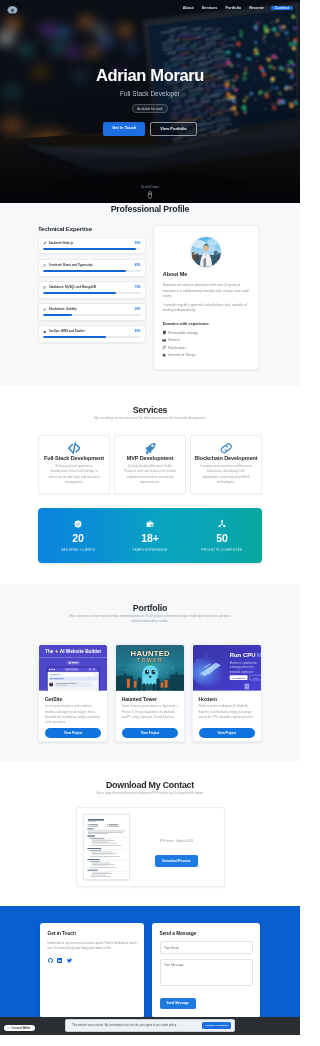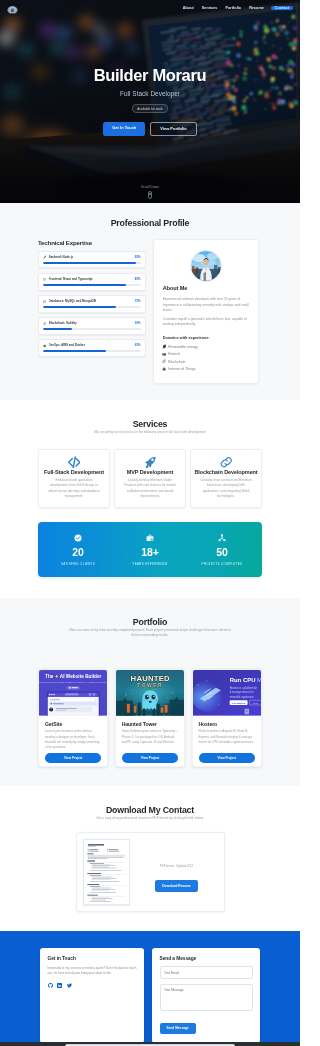--- a/index.html
+++ b/index.html
@@ -23,21 +23,21 @@
 .btns{display:flex;gap:5px;margin-top:8.5px}
 .btn-p{background:#1c6fe0;color:#fff;font-size:3.9px;font-weight:700;padding:3.7px 9px;border-radius:2.5px;letter-spacing:.04px}
 .btn-s{border:.55px solid rgba(255,255,255,.55);color:#fff;font-size:3.9px;font-weight:700;padding:3.7px 9px;border-radius:2.5px;letter-spacing:.04px;background:rgba(0,0,0,.1)}
 .scroll{position:absolute;bottom:4.5px;left:0;right:0;text-align:center;z-index:5}
 .scroll-t{font-size:3px;color:#8fa0b3;letter-spacing:.18px;display:block}
 .mouse{width:4px;height:7.5px;border:.5px solid rgba(255,255,255,.4);border-radius:2.5px;margin:2px auto 0;position:relative}
 .mouse i{position:absolute;top:1.4px;left:50%;transform:translateX(-50%);width:.9px;height:2.1px;border-radius:1px;background:rgba(255,255,255,.85);display:block}
 
 
 .sec{padding:19px 38px 19px}
-.sec-profile{padding-top:15px;padding-bottom:15.6px}
+.sec-profile{padding-top:1px;padding-bottom:15.6px}
 .sec-services{padding-bottom:20.5px;padding-top:19px}
 .gray{background:#f7f8fa}
 .white{background:#fff}
 .sec-title{font-size:8.8px;font-weight:700;text-align:center;color:#1f2429;letter-spacing:-.2px}
 .sec-sub{font-size:3.1px;color:#9aa1a9;text-align:center;max-width:166px;margin:1px auto 0;line-height:1.62}
 
 
 .profile-grid{display:flex;gap:7.2px;margin-top:11px;align-items:flex-start}
 .skills-col{flex:0 0 107.5px}
 .skills-head{font-size:6.1px;font-weight:700;color:#1f2429;margin-bottom:5px;letter-spacing:-.15px}
@@ -70,21 +70,21 @@
 
 
 .stats{margin-top:13.7px;border-radius:4px;background:linear-gradient(92deg,#0a83e0 0%,#0a91d2 28%,#09a5c0 56%,#08a5b4 80%,#07a89c 100%);display:flex;padding:11.5px 4px 11px;box-shadow:0 1px 3px rgba(16,24,40,.12)}
 .stat{flex:1;text-align:center;color:#fff}
 .stat-ic{width:8px;height:8px;margin:0 auto 5px;display:block;color:#fff;opacity:.95}
 .stat-ic svg{width:100%;height:100%;display:block}
 .stat-v{font-size:10.5px;font-weight:700;letter-spacing:-.1px;line-height:1}
 .stat-l{font-size:2.95px;margin-top:5.4px;opacity:.85;letter-spacing:.35px;font-weight:400}
 
 
-.pf-grid{display:flex;gap:6.3px;margin-top:31px}
+.pf-grid{display:flex;gap:6.3px;margin-top:20px}
 .pf{flex:1;background:#fff;border-radius:3px;overflow:hidden;box-shadow:0 .8px 2.4px rgba(16,24,40,.1);border:.3px solid #f0f2f5;display:flex;flex-direction:column}
 .pf-thumb{height:46px;position:relative;overflow:hidden}
 .pf-body{padding:5px 6px 3.5px;display:flex;flex-direction:column;flex:1}
 .pf-t{font-size:5.1px;font-weight:700;color:#1f2429;margin-bottom:2.5px;letter-spacing:-.1px}
 .pf-d{font-size:2.9px;color:#9aa1a9;line-height:1.76;flex:1}
 .pf-btn{margin-top:3.5px;background:#1173dd;color:#fff;font-size:3.1px;font-weight:700;text-align:center;padding:2.8px 0;border-radius:5px;display:block}
 
 
 .res-wrap{display:flex;justify-content:center;margin-top:11px}
 .res-card{width:149px;background:#fff;border:.4px solid #eceff2;border-radius:3px;padding:6px;display:flex;gap:6px;align-items:flex-start;box-shadow:0 .6px 2px rgba(16,24,40,.05)}
@@ -513,21 +513,21 @@
     <div class="navlinks">
       <a>About</a>
       <a>Services</a>
       <a>Portfolio</a>
       <a>Resume</a>
       <a class="nav-cta">Contact</a>
     </div>
   </nav>
 
   <div class="hero-inner">
-    <h1 class="h1">Builder Moraru</h1>
+    <h1 class="h1">Adrian Moraru</h1>
     <div class="h2">Full Stack Developer</div>
     <div class="badge">Available for work</div>
     <div class="btns">
       <a class="btn-p">Get In Touch</a>
       <a class="btn-s">View Portfolio</a>
     </div>
   </div>
 
   <div class="scroll">
     <span class="scroll-t">Scroll Down</span>

